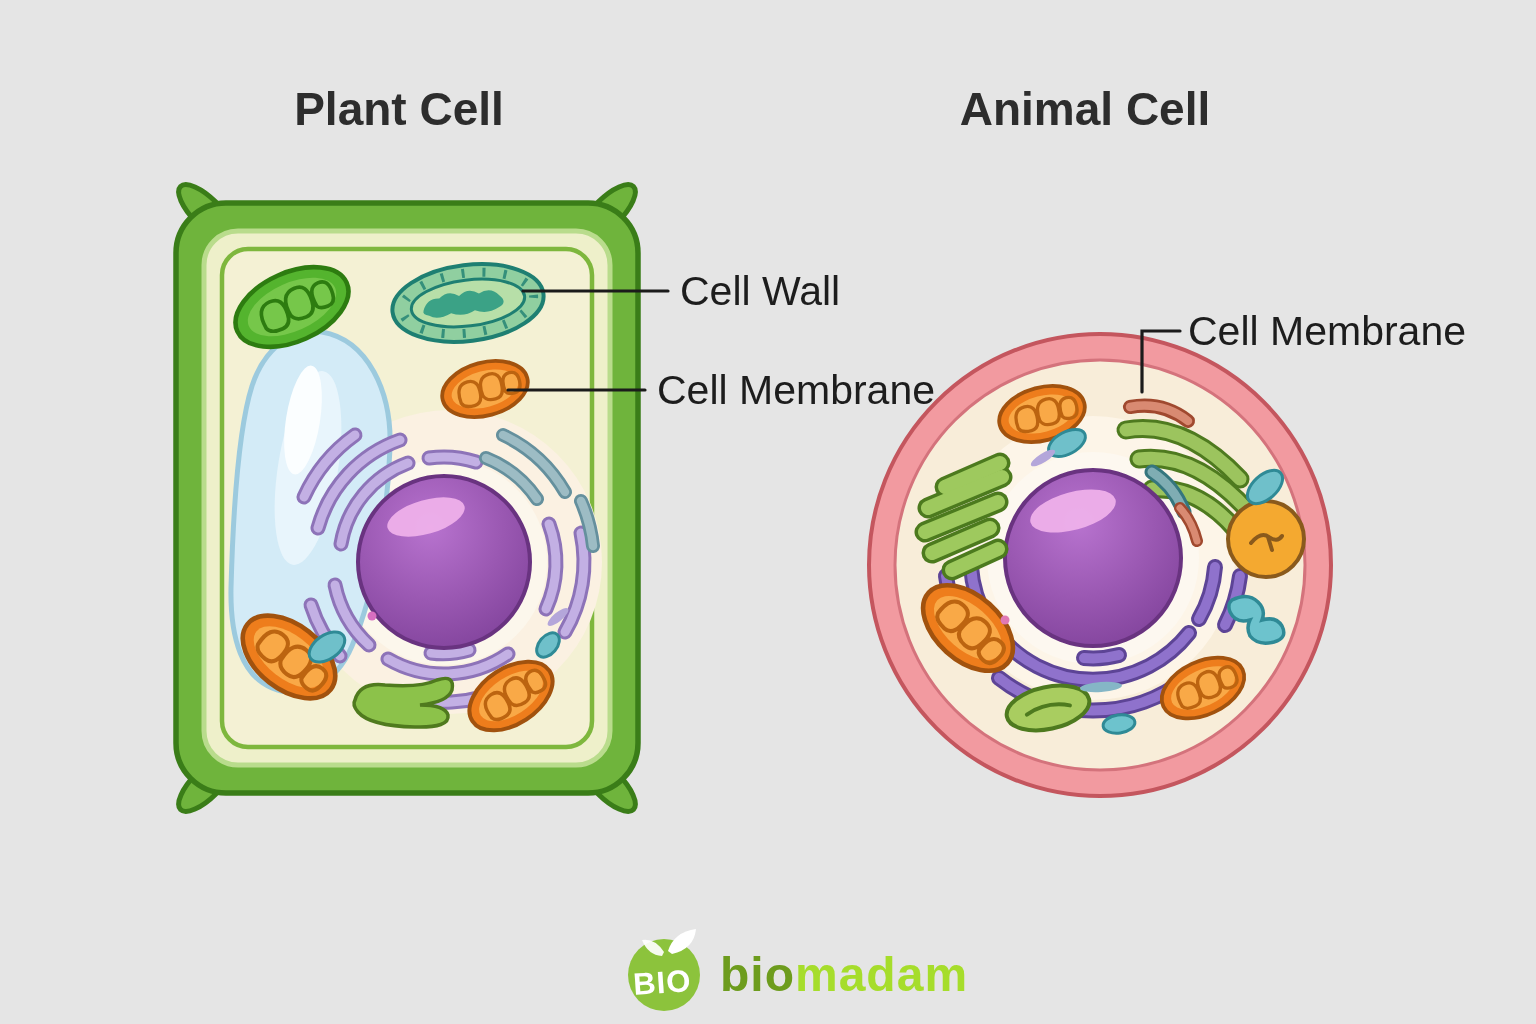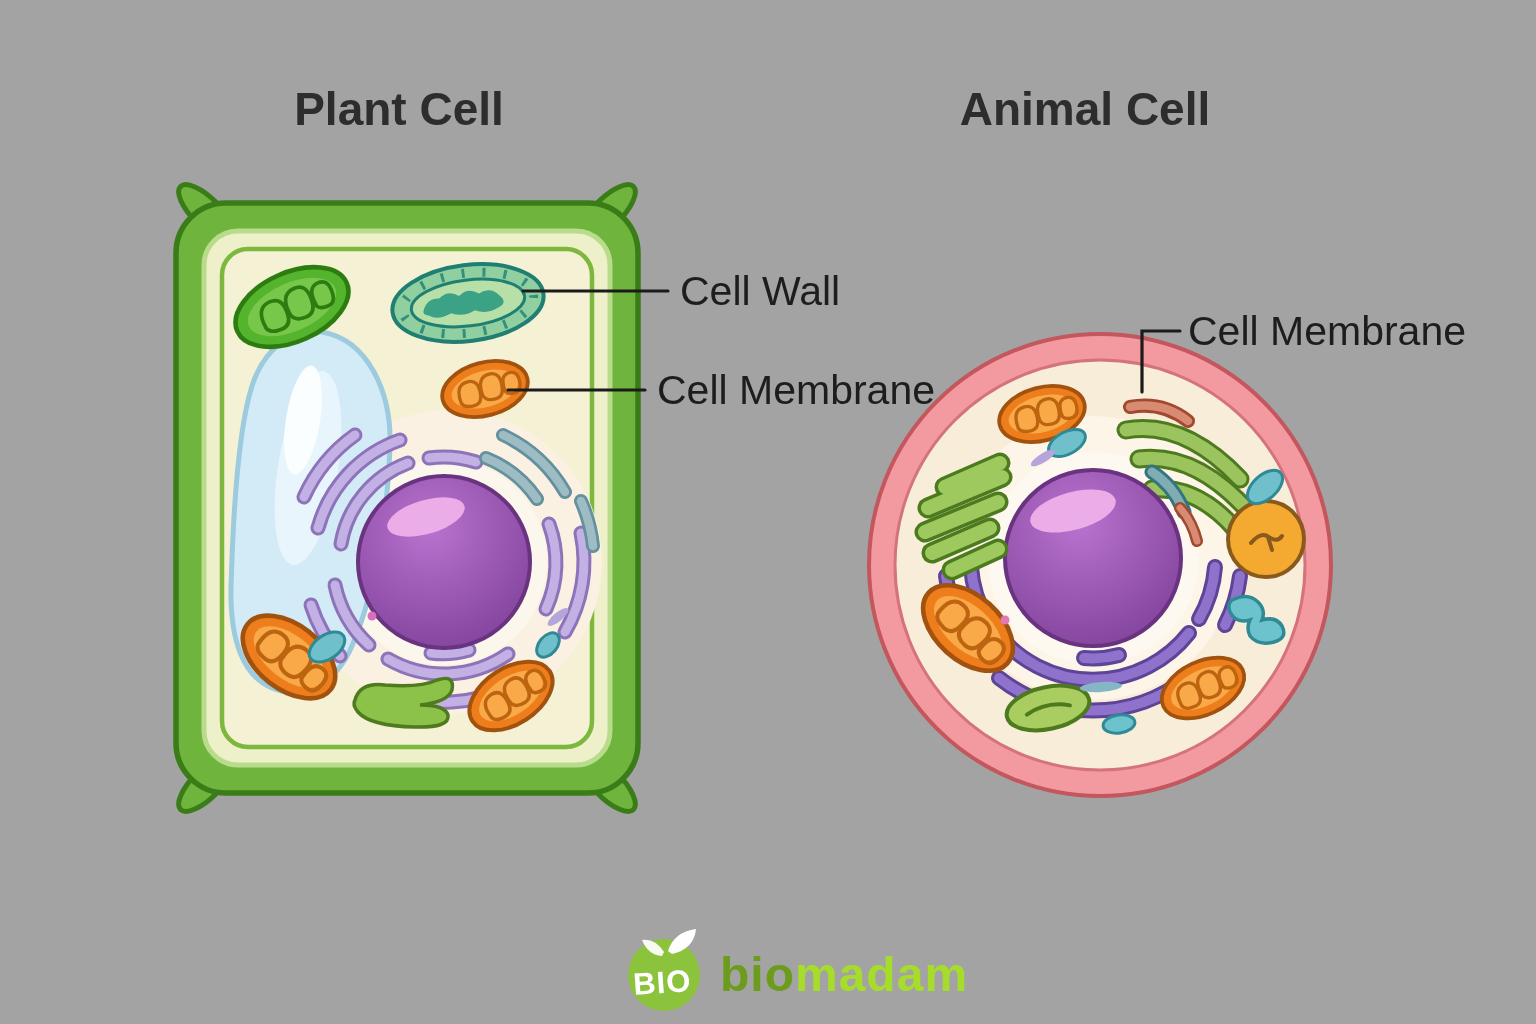--- a/index.html
+++ b/index.html
@@ -1,16 +1,16 @@
 <!DOCTYPE html>
 <html><head>
 <meta charset="utf-8">
 <style>
   html,body{margin:0;padding:0;background:#ffffff;}
-  .stage{width:1536px;height:1024px;position:relative;background:#a3a3a3;overflow:hidden;}
+  .stage{width:1536px;height:1024px;position:relative;background:#e5e5e5;overflow:hidden;}
   svg{display:block;}
   .title{font-family:"Liberation Sans",sans-serif;font-weight:bold;font-size:46px;fill:#2d2d2d;}
   .lbl{font-family:"Liberation Sans",sans-serif;font-weight:400;font-size:41px;fill:#1d1d1d;}
   .badge{font-family:"Liberation Sans",sans-serif;font-weight:bold;font-size:31px;fill:#ffffff;letter-spacing:1px;}
   .brand{font-family:"Liberation Sans",sans-serif;font-weight:bold;font-size:48px;letter-spacing:1px;}
 </style>
 </head>
 <body>
 
 <div class="stage">

